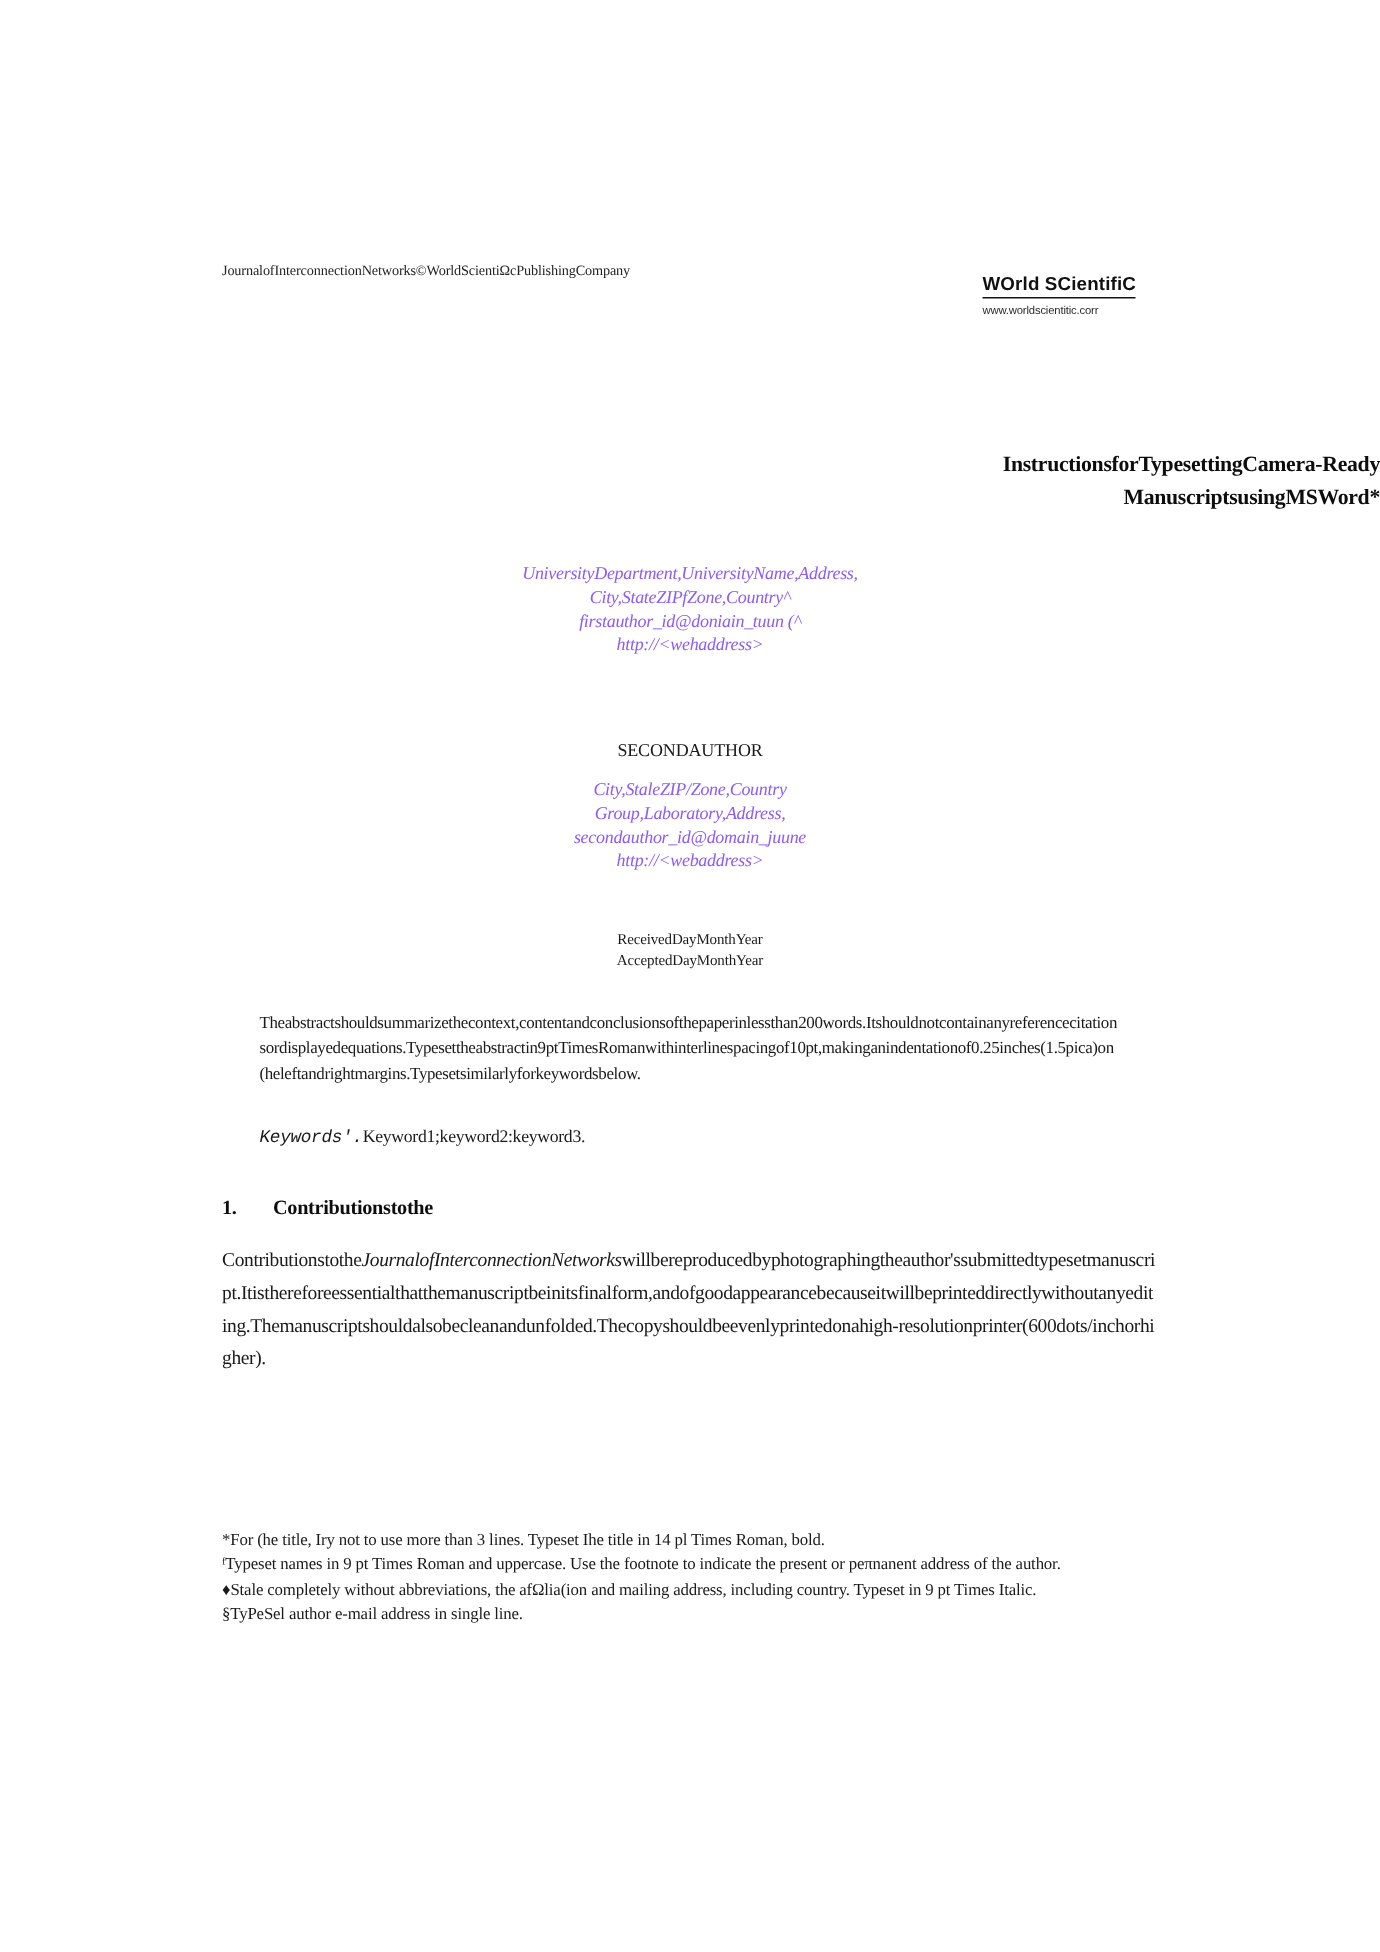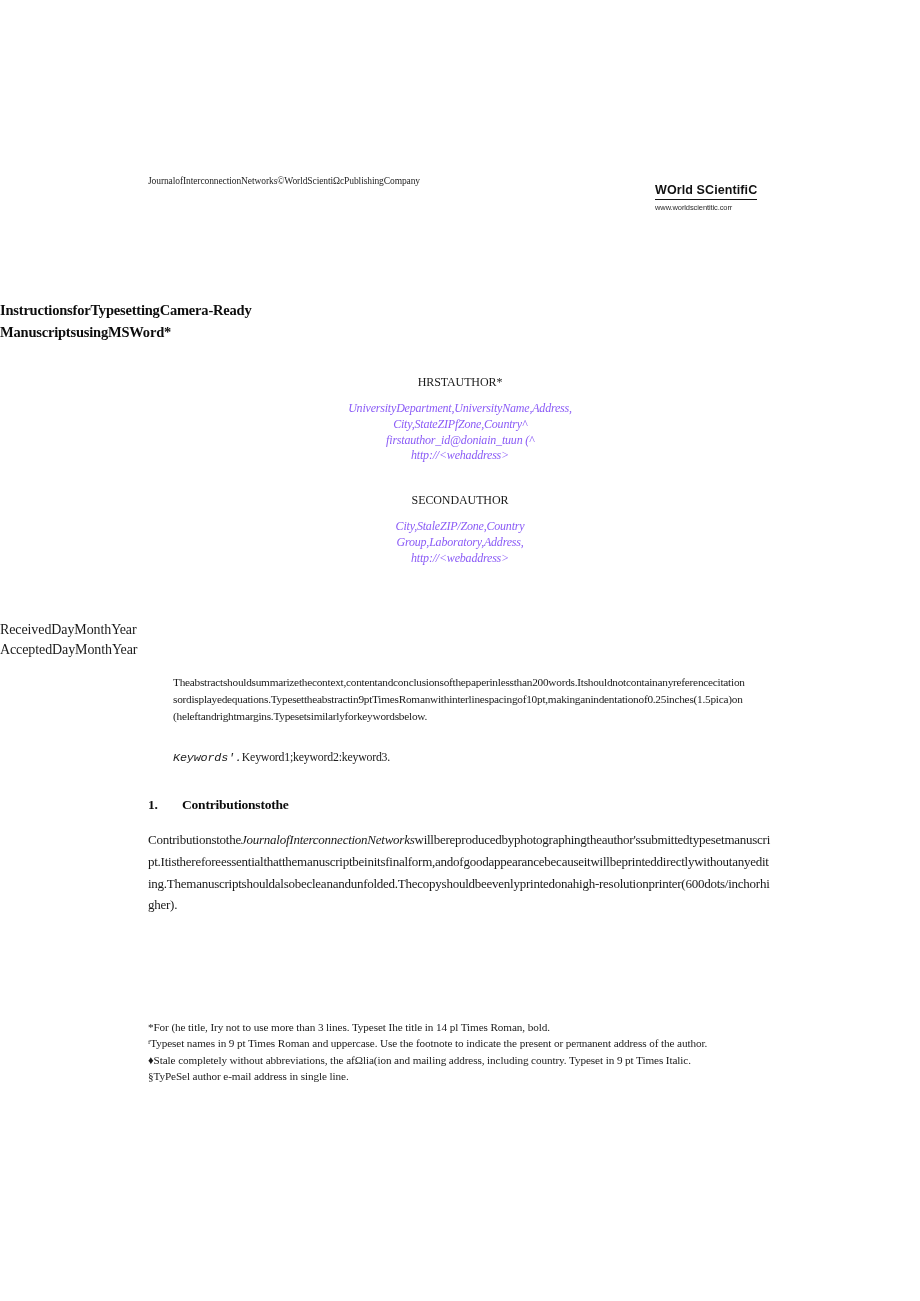--- a/index.html
+++ b/index.html
@@ -58,21 +58,21 @@
     margin-top: 3px;
     letter-spacing: -0.1px;
   }
 
   
   .doc-title {
     position: absolute;
     left: 0;
     right: 0;
     top: 299px;
-    text-align: left;
+    text-align: right;
     font-weight: bold;
     font-size: 14.5px;
     line-height: 1.55;
     letter-spacing: -0.2px;
     color: #0d0d0d;
   }
   .doc-title .tline { display: block; }
 
   
   .author-block { position: absolute; left: 0; right: 0; text-align: center; }
@@ -92,22 +92,22 @@
     letter-spacing: -0.2px;
     color: #8b5cf6;
   }
   .author-affil .aline { display: block; }
 
   
   .dates {
     position: absolute;
     left: 0; right: 0;
     top: 620px;
-    text-align: left;
-    font-size: 14px;
+    text-align: center;
+    font-size: 10px;
     line-height: 1.42;
     letter-spacing: -0.1px;
     color: #1a1a1a;
   }
   .dates .dline { display: block; }
 
   
   .abstract {
     position: absolute;
     left: 173px;
@@ -186,34 +186,34 @@
     <div class="logo-name">WOrld SCientifiC</div>
     <div class="logo-url">www.worldscientitic.corr</div>
   </div>
 
   <div class="doc-title">
     <span class="tline">InstructionsforTypesettingCamera-Ready</span>
     <span class="tline">ManuscriptsusingMSWord*</span>
   </div>
 
   <div class="author-block first">
-    <div class="author-name">HRSTAUTHOR*</div>
     <div class="author-affil">
       <span class="aline">UniversityDepartment,UniversityName,Address,</span>
       <span class="aline">City,StateZIPfZone,Country^</span>
       <span class="aline">firstauthor_id@doniain_tuun (^</span>
       <span class="aline">http://&lt;wehaddress&gt;</span>
     </div>
   </div>
 
   <div class="author-block second">
     <div class="author-name">SECONDAUTHOR</div>
     <div class="author-affil">
       <span class="aline">City,StaleZIP/Zone,Country</span>
       <span class="aline">Group,Laboratory,Address,</span>
+      <span class="aline">secondauthor_id@domain_juune</span>
       <span class="aline">http://&lt;webaddress&gt;</span>
     </div>
   </div>
 
   <div class="dates">
     <span class="dline">ReceivedDayMonthYear</span>
     <span class="dline">AcceptedDayMonthYear</span>
   </div>
 
   <div class="abstract">Theabstractshouldsummarizethecontext,contentandconclusionsofthepaperinlessthan200words.Itshouldnotcontainanyreferencecitationsordisplayedequations.Typesettheabstractin9ptTimesRomanwithinterlinespacingof10pt,makinganindentationof0.25inches(1.5pica)on(heleftandrightmargins.Typesetsimilarlyforkeywordsbelow.</div>

